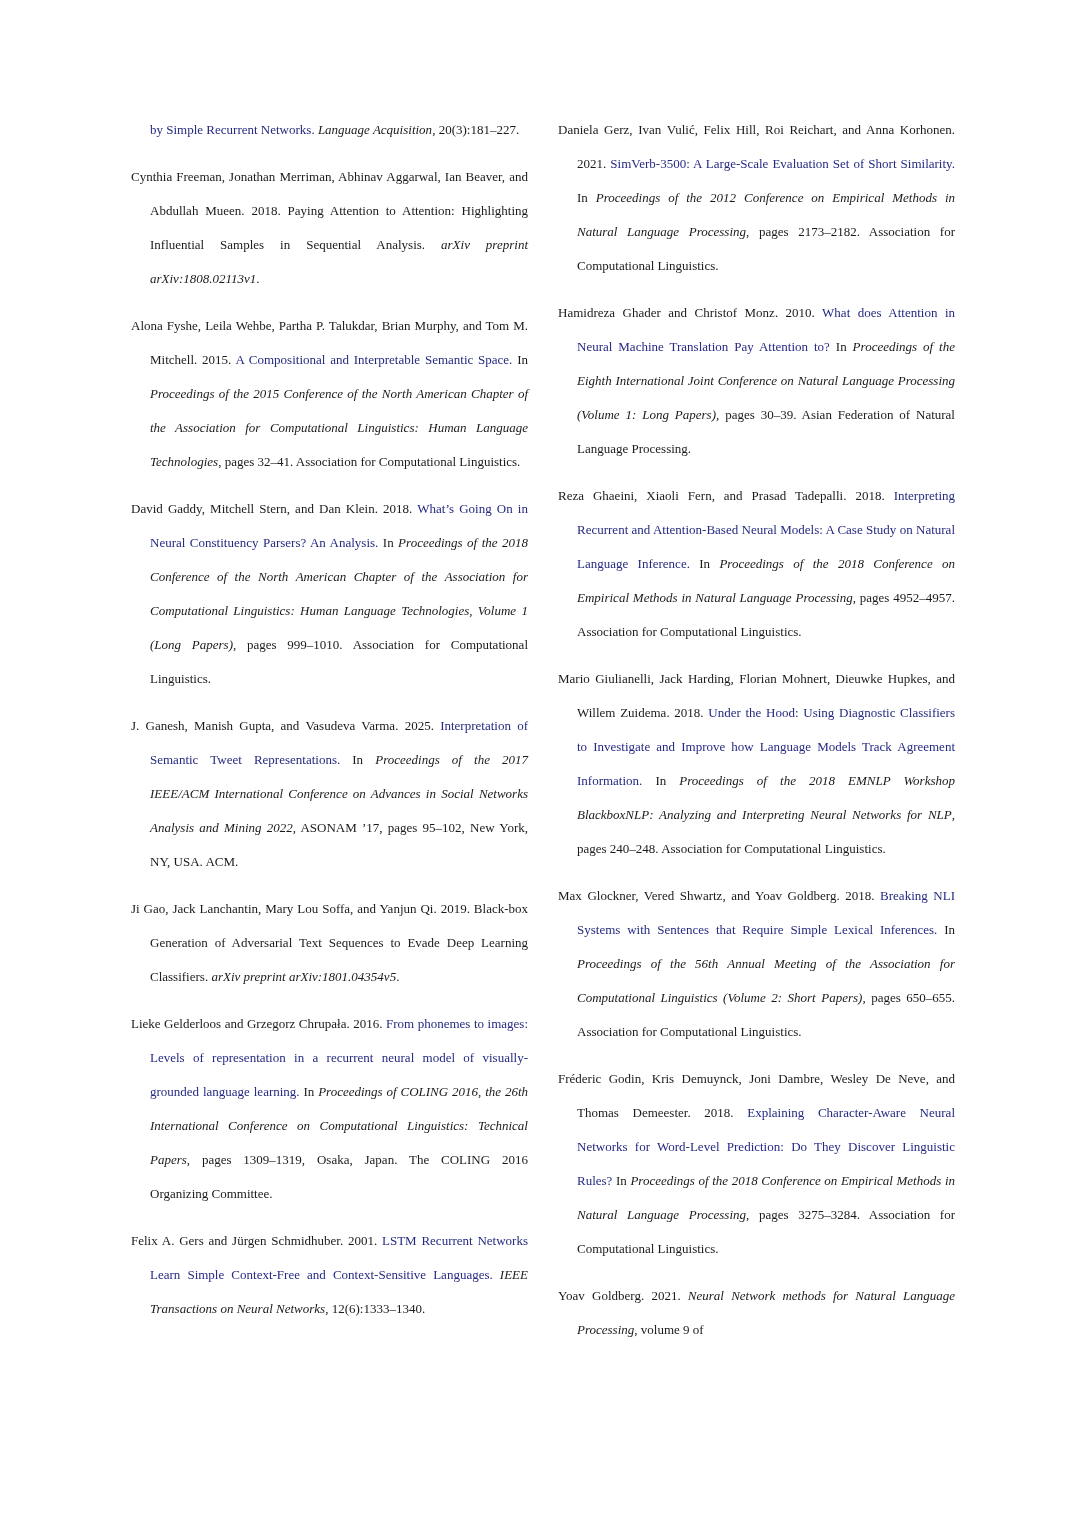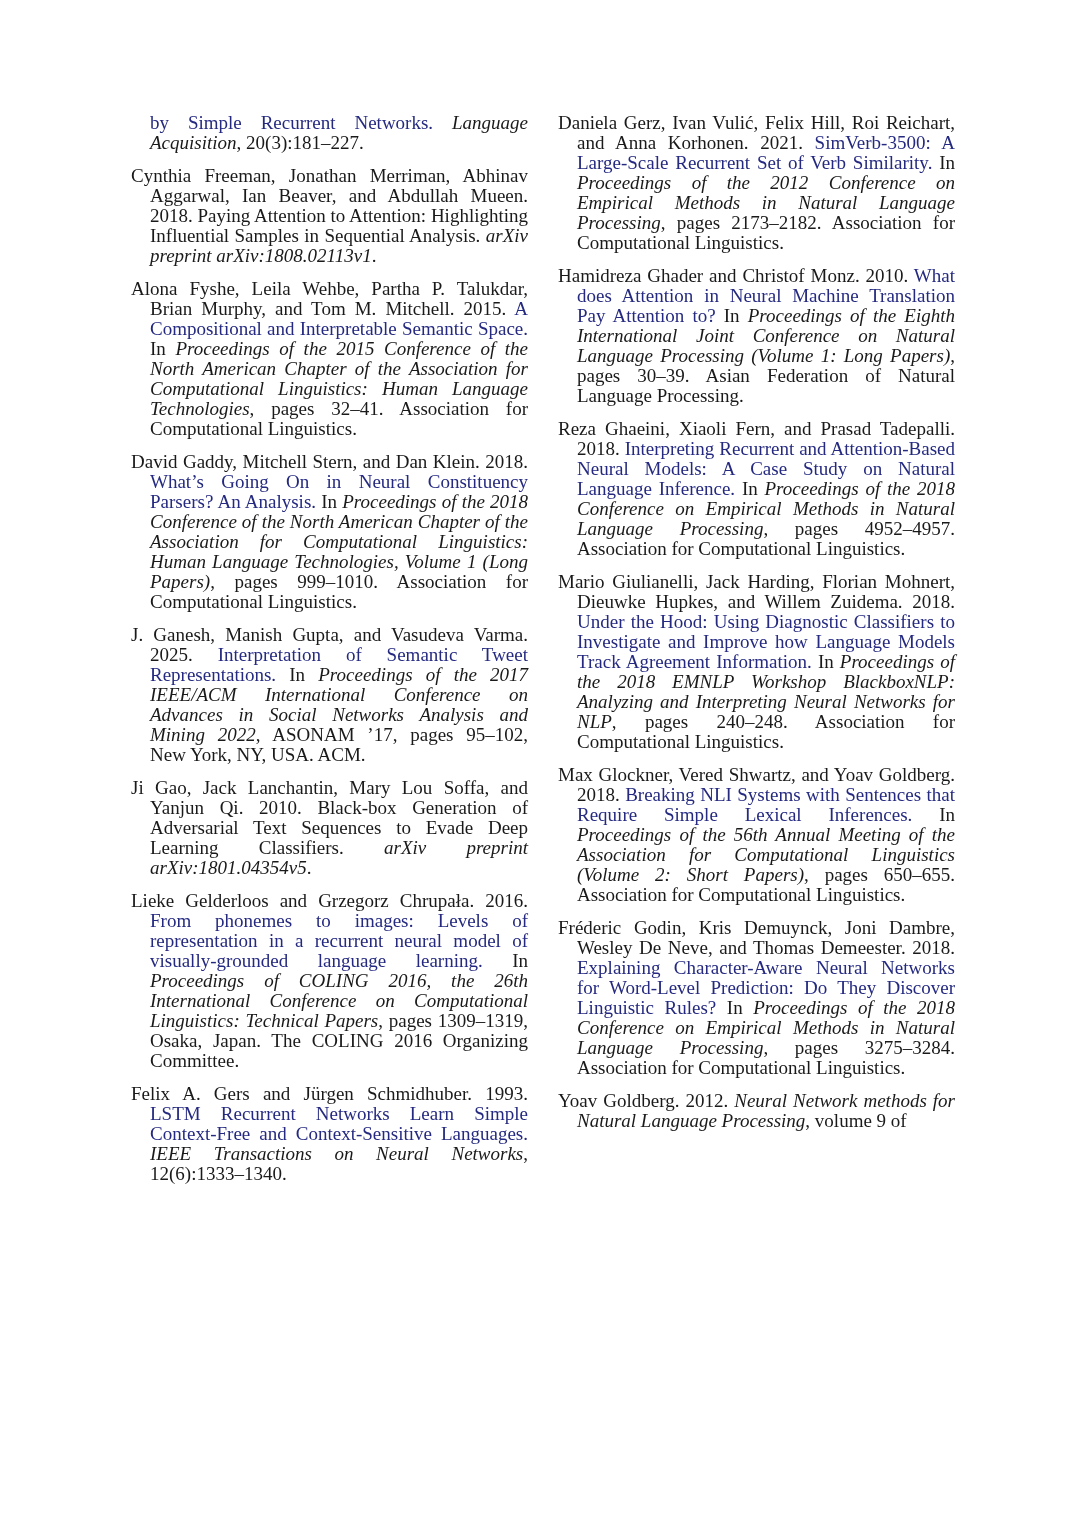--- a/index.html
+++ b/index.html
@@ -5,21 +5,21 @@
     html, body { margin: 0; padding: 0; background: #ffffff; }
     body {
       width: 1080px; height: 1527px; position: relative; overflow: hidden;
       font-family: "Liberation Serif", "DejaVu Serif", serif;
       color: #1a1a1a;
     }
     .col { position: absolute; top: 113px; width: 397px; }
     .col.left { left: 131px; }
     .col.right { left: 558px; }
     .ref {
-      font-size: 19px; line-height: 20px;
+      font-size: 13px; line-height: 34px;
       text-align: justify; hyphens: manual;
       padding-left: 19px; text-indent: -19px;
       margin: 0 0 13px 0;
     }
     .ref.cont { padding-left: 19px; text-indent: 0; }
     .link { color: #252a80; }
     .it { font-style: italic; }
   </style>
 </head>
 <body>
@@ -28,34 +28,34 @@
   <p class="ref cont"><span class="link">by Simple Recurrent Networks.</span> <span class="it">Language Acquisition</span><span>, 20(3):181–227.</span></p>
 
   <p class="ref"><span>Cynthia Freeman, Jonathan Merriman, Abhinav Aggarwal, Ian Beaver, and Abdullah Mueen. 2018. </span><span>Paying Attention to Attention: Highlighting Influential Samples in Sequential Analysis. </span><span class="it">arXiv preprint arXiv:1808.02113v1</span><span>.</span></p>
 
   <p class="ref"><span>Alona Fyshe, Leila Wehbe, Partha P. Talukdar, Brian Murphy, and Tom M. Mitchell. 2015. </span><span class="link">A Compositional and Interpretable Semantic Space.</span><span> In </span><span class="it">Proceedings of the 2015 Conference of the North American Chapter of the Association for Computational Linguistics: Human Language Technologies</span><span>, pages 32–41. Association for Computational Linguistics.</span></p>
 
   <p class="ref"><span>David Gaddy, Mitchell Stern, and Dan Klein. 2018. </span><span class="link">What’s Going On in Neural Constituency Parsers? An Analysis.</span><span> In </span><span class="it">Proceedings of the 2018 Conference of the North American Chapter of the Association for Computational Linguistics: Human Language Technologies, Volume 1 (Long Papers)</span><span>, pages 999–1010. Association for Computational Linguistics.</span></p>
 
   <p class="ref"><span>J. Ganesh, Manish Gupta, and Vasudeva Varma. 2025. </span><span class="link">Interpretation of Semantic Tweet Representations.</span><span> In </span><span class="it">Proceedings of the 2017 IEEE/ACM International Conference on Advances in Social Networks Analysis and Mining 2022</span><span>, ASONAM ’17, pages 95–102, New York, NY, USA. ACM.</span></p>
 
-  <p class="ref"><span>Ji Gao, Jack Lanchantin, Mary Lou Soffa, and Yanjun Qi. 2010. </span><span>Black-box Generation of Adversarial Text Sequences to Evade Deep Learning Classifiers. </span><span class="it">arXiv preprint arXiv:1801.04354v5</span><span>.</span></p>
+  <p class="ref"><span>Ji Gao, Jack Lanchantin, Mary Lou Soffa, and Yanjun Qi. 2019. </span><span>Black-box Generation of Adversarial Text Sequences to Evade Deep Learning Classifiers. </span><span class="it">arXiv preprint arXiv:1801.04354v5</span><span>.</span></p>
 
   <p class="ref"><span>Lieke Gelderloos and Grzegorz Chrupała. 2016. </span><span class="link">From phonemes to images: Levels of representation in a recurrent neural model of visually-grounded language learning.</span><span> In </span><span class="it">Proceedings of COLING 2016, the 26th International Conference on Computational Linguistics: Technical Papers</span><span>, pages 1309–1319, Osaka, Japan. The COLING 2016 Organizing Committee.</span></p>
 
-  <p class="ref"><span>Felix A. Gers and Jürgen Schmidhuber. 1993. </span><span class="link">LSTM Recurrent Networks Learn Simple Context-Free and Context-Sensitive Languages.</span><span> </span><span class="it">IEEE Transactions on Neural Networks</span><span>, 12(6):1333–1340.</span></p>
+  <p class="ref"><span>Felix A. Gers and Jürgen Schmidhuber. 2001. </span><span class="link">LSTM Recurrent Networks Learn Simple Context-Free and Context-Sensitive Languages.</span><span> </span><span class="it">IEEE Transactions on Neural Networks</span><span>, 12(6):1333–1340.</span></p>
 </div>
 
 <div class="col right">
-  <p class="ref"><span>Daniela Gerz, Ivan Vulić, Felix Hill, Roi Reichart, and Anna Korhonen. 2021. </span><span class="link">SimVerb-3500: A Large-Scale Recurrent Set of Verb Similarity.</span><span> In </span><span class="it">Proceedings of the 2012 Conference on Empirical Methods in Natural Language Processing</span><span>, pages 2173–2182. Association for Computational Linguistics.</span></p>
+  <p class="ref"><span>Daniela Gerz, Ivan Vulić, Felix Hill, Roi Reichart, and Anna Korhonen. 2021. </span><span class="link">SimVerb-3500: A Large-Scale Evaluation Set of Short Similarity.</span><span> In </span><span class="it">Proceedings of the 2012 Conference on Empirical Methods in Natural Language Processing</span><span>, pages 2173–2182. Association for Computational Linguistics.</span></p>
 
   <p class="ref"><span>Hamidreza Ghader and Christof Monz. 2010. </span><span class="link">What does Attention in Neural Machine Translation Pay Attention to?</span><span> In </span><span class="it">Proceedings of the Eighth International Joint Conference on Natural Language Processing (Volume 1: Long Papers)</span><span>, pages 30–39. Asian Federation of Natural Language Processing.</span></p>
 
   <p class="ref"><span>Reza Ghaeini, Xiaoli Fern, and Prasad Tadepalli. 2018. </span><span class="link">Interpreting Recurrent and Attention-Based Neural Models: A Case Study on Natural Language Inference.</span><span> In </span><span class="it">Proceedings of the 2018 Conference on Empirical Methods in Natural Language Processing</span><span>, pages 4952–4957. Association for Computational Linguistics.</span></p>
 
   <p class="ref"><span>Mario Giulianelli, Jack Harding, Florian Mohnert, Dieuwke Hupkes, and Willem Zuidema. 2018. </span><span class="link">Under the Hood: Using Diagnostic Classifiers to Investigate and Improve how Language Models Track Agreement Information.</span><span> In </span><span class="it">Proceedings of the 2018 EMNLP Workshop BlackboxNLP: Analyzing and Interpreting Neural Networks for NLP</span><span>, pages 240–248. Association for Computational Linguistics.</span></p>
 
   <p class="ref"><span>Max Glockner, Vered Shwartz, and Yoav Goldberg. 2018. </span><span class="link">Breaking NLI Systems with Sentences that Require Simple Lexical Inferences.</span><span> In </span><span class="it">Proceedings of the 56th Annual Meeting of the Association for Computational Linguistics (Volume 2: Short Papers)</span><span>, pages 650–655. Association for Computational Linguistics.</span></p>
 
   <p class="ref"><span>Fréderic Godin, Kris Demuynck, Joni Dambre, Wesley De Neve, and Thomas Demeester. 2018. </span><span class="link">Explaining Character-Aware Neural Networks for Word-Level Prediction: Do They Discover Linguistic Rules?</span><span> In </span><span class="it">Proceedings of the 2018 Conference on Empirical Methods in Natural Language Processing</span><span>, pages 3275–3284. Association for Computational Linguistics.</span></p>
 
-  <p class="ref"><span>Yoav Goldberg. 2012. </span><span class="it">Neural Network methods for Natural Language Processing</span><span>, volume 9 of</span></p>
+  <p class="ref"><span>Yoav Goldberg. 2021. </span><span class="it">Neural Network methods for Natural Language Processing</span><span>, volume 9 of</span></p>
 </div>
 
 </body></html>

